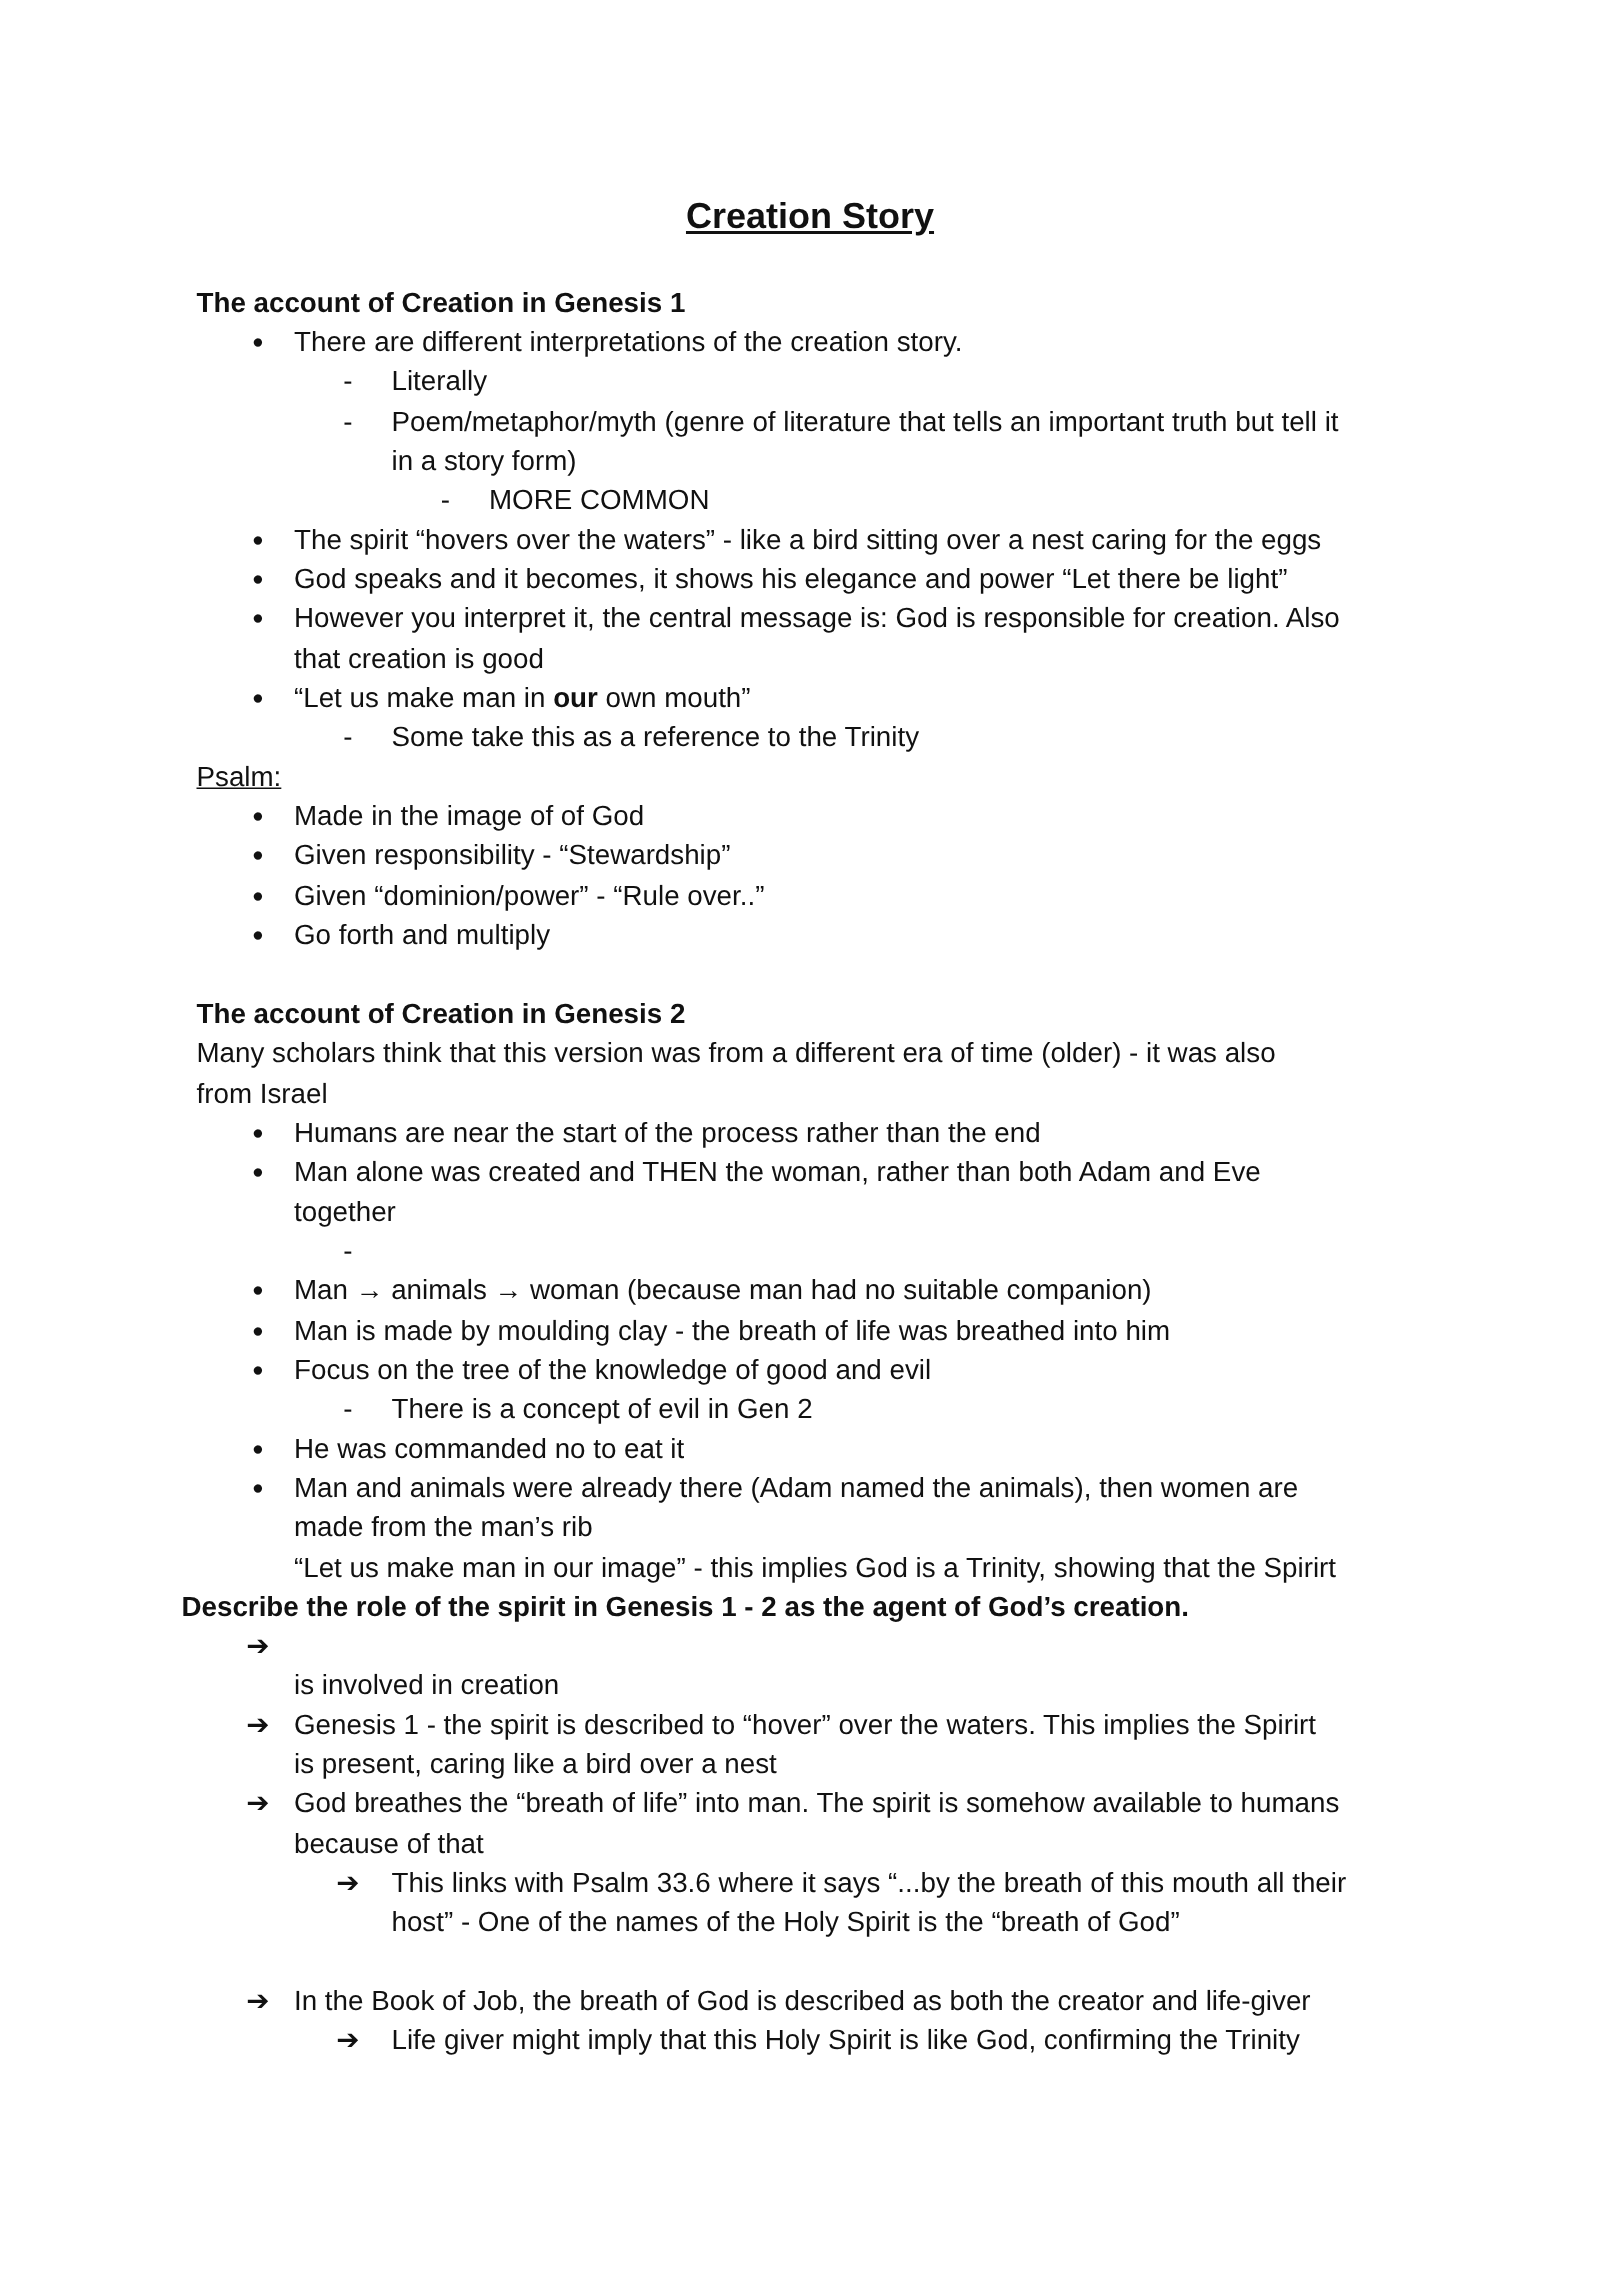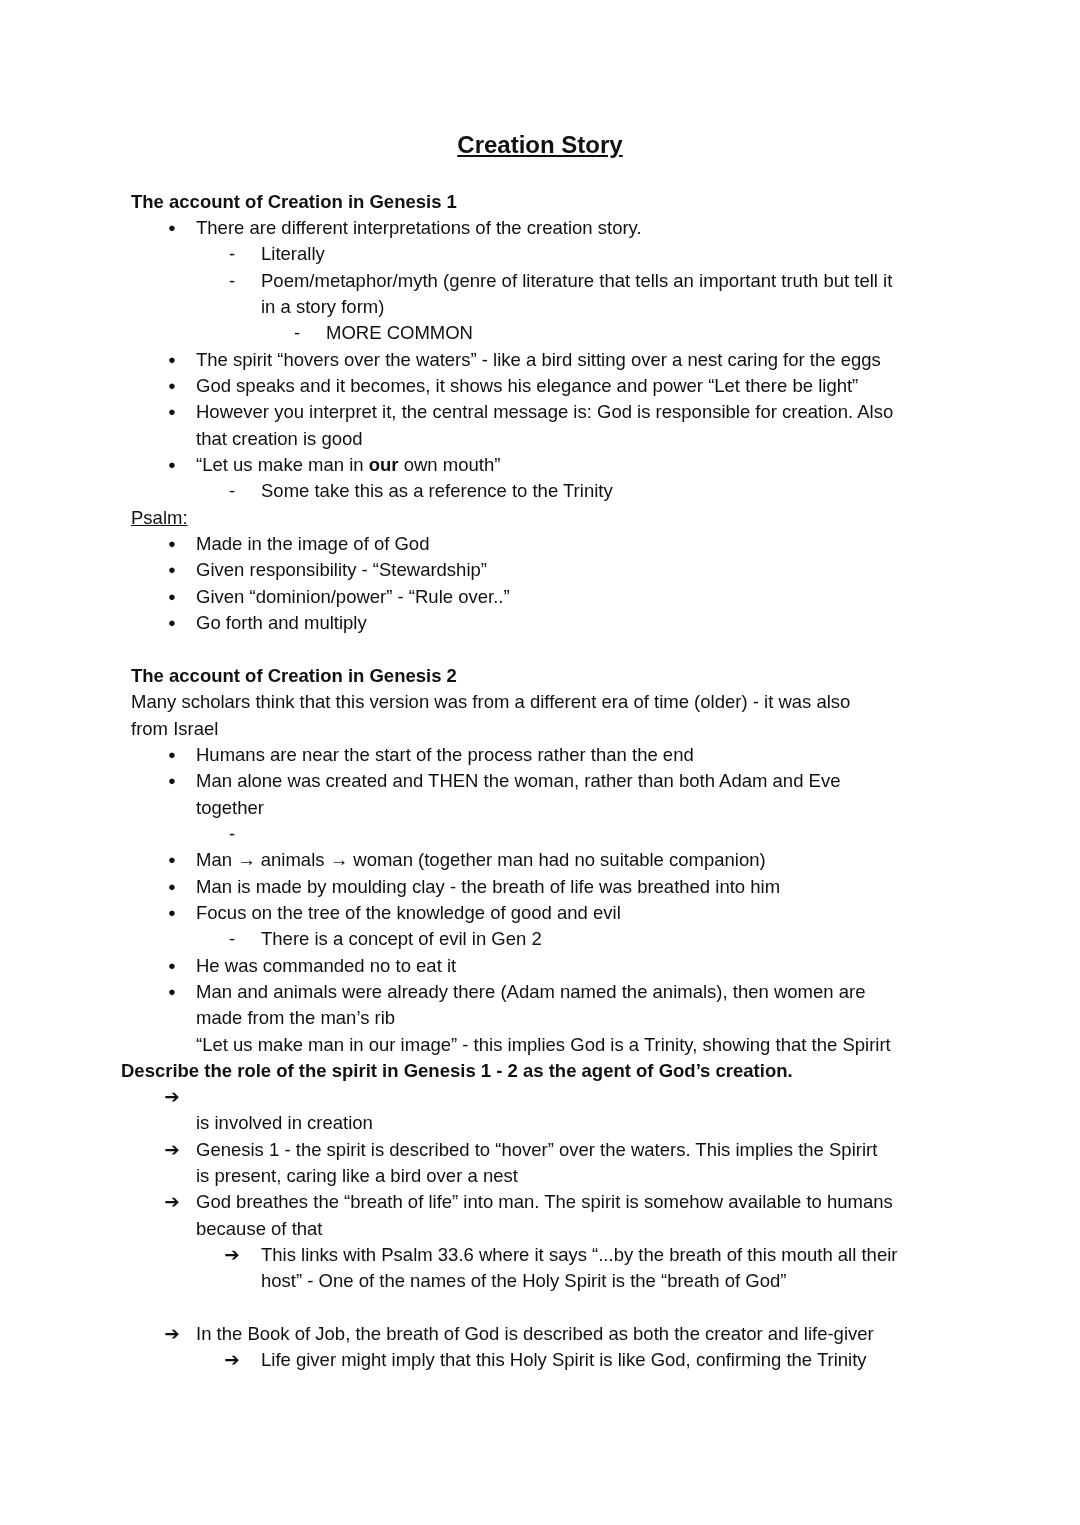--- a/index.html
+++ b/index.html
@@ -86,21 +86,21 @@
   <span class="m dot mk1" style="top:742px">●</span>
   <div class="line l1" style="top:742px">Humans are near the start of the process rather than the end</div>
 
   <span class="m dot mk1" style="top:768px">●</span>
   <div class="line l1" style="top:768px">Man alone was created and THEN the woman, rather than both Adam and Eve</div>
   <div class="line l1" style="top:795px">together</div>
 
   <span class="m mk2" style="top:821px">-</span>
 
   <span class="m dot mk1" style="top:847px">●</span>
-  <div class="line l1" style="top:847px">Man → animals → woman (together man had no suitable companion)</div>
+  <div class="line l1" style="top:847px">Man → animals → woman (because man had no suitable companion)</div>
 
   <span class="m dot mk1" style="top:874px">●</span>
   <div class="line l1" style="top:874px">Man is made by moulding clay - the breath of life was breathed into him</div>
 
   <span class="m dot mk1" style="top:900px">●</span>
   <div class="line l1" style="top:900px">Focus on the tree of the knowledge of good and evil</div>
 
   <span class="m mk2" style="top:926px">-</span>
   <div class="line l2" style="top:926px">There is a concept of evil in Gen 2</div>
 

